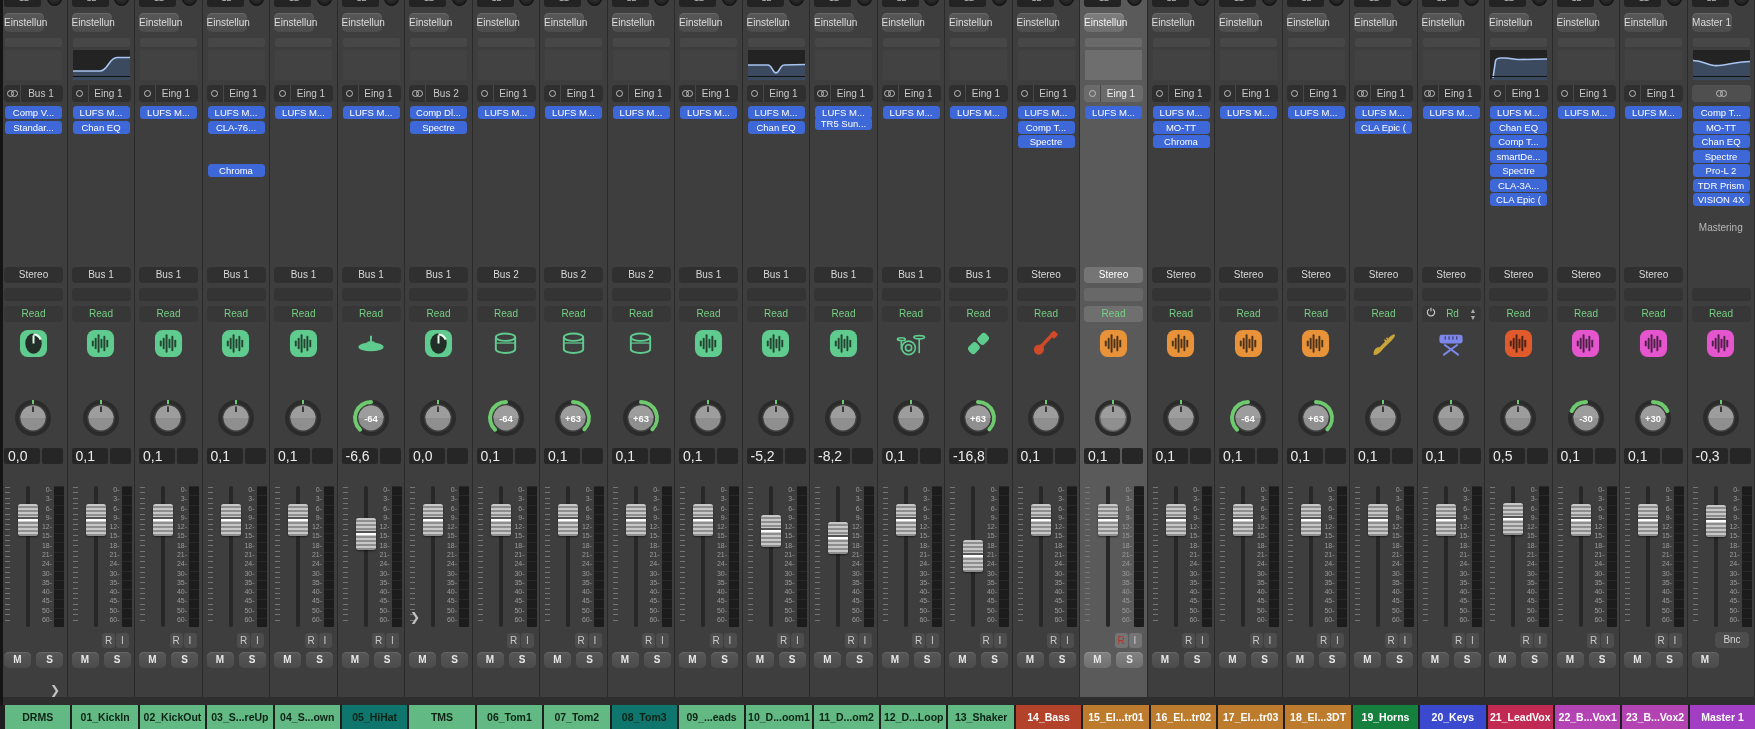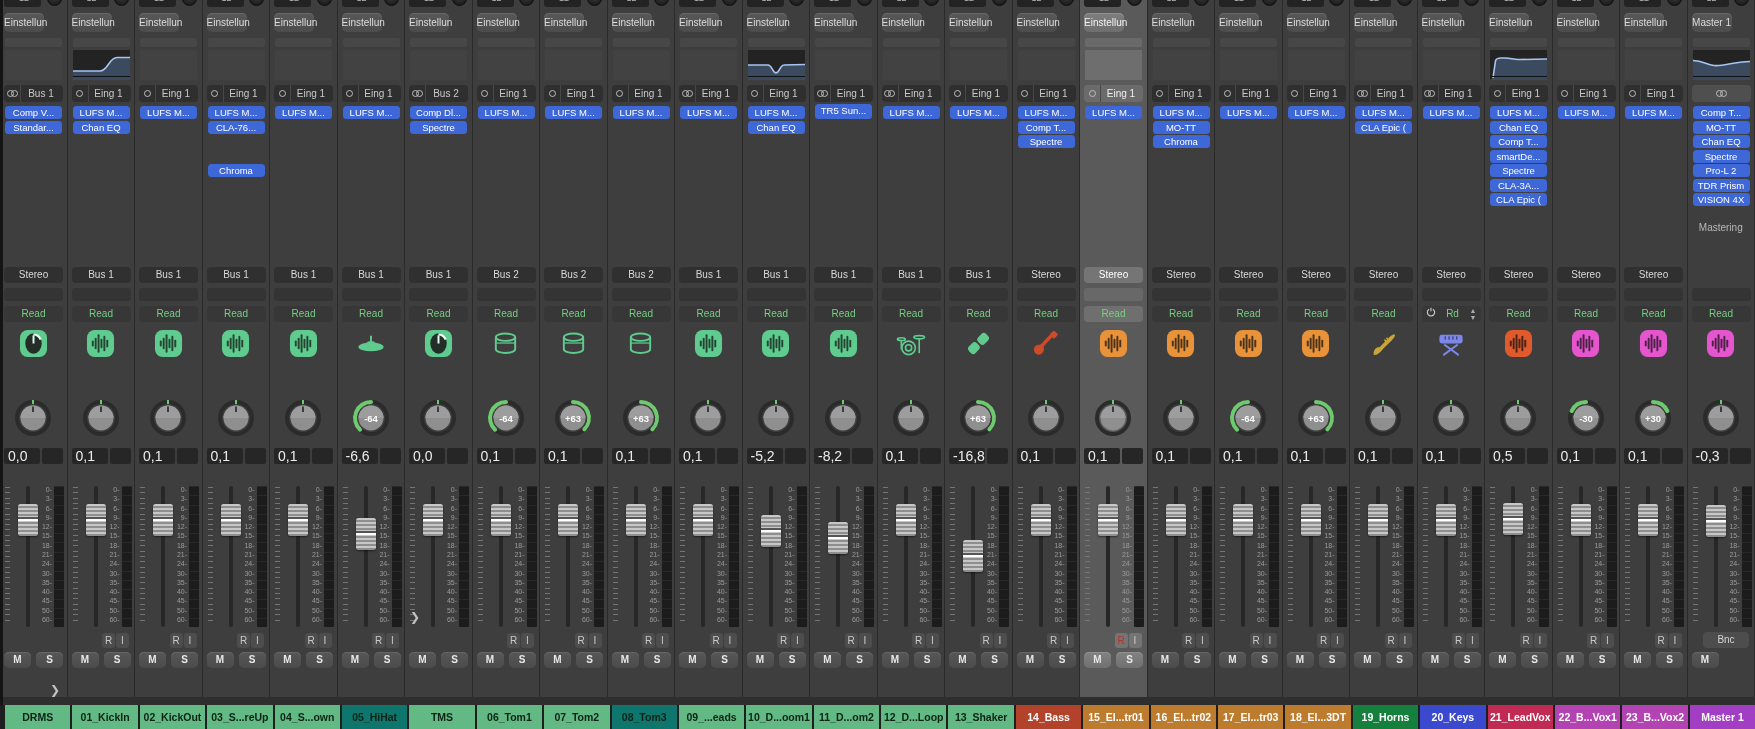--- a/index.html
+++ b/index.html
@@ -67,21 +67,21 @@
   .mnums{position:absolute;left:37px;top:486px;width:15px;height:137px;display:flex;flex-direction:column;
          justify-content:space-between;}
   .mnums span{display:block;font-size:7px;line-height:7px;color:#9b9b9b;text-align:right;}
   .meterbar{position:absolute;left:54px;top:486px;width:10px;height:141px;background:#1c1c1c;border-radius:1px;
             background-image:repeating-linear-gradient(to bottom,rgba(255,255,255,.05) 0 1px,transparent 1px 9.4px);}
   .ri{position:absolute;top:633px;right:5px;display:flex;gap:1px;}
   .ri .b{width:13px;height:15px;background:#4d4d4d;border-radius:3px;border:none;color:#c9c9c9;
          font-size:10px;line-height:15px;text-align:center;font-family:inherit;padding:0;}
   .sel .ri .b{background:#747474;}
   .ri .b.rec{color:#b83325;}
-  .bnc{position:absolute;top:632px;right:5px;width:46px;height:16px;background:#4d4d4d;border-radius:4px;border:none;
+  .bnc{position:absolute;top:632px;right:5px;width:34px;height:16px;background:#4d4d4d;border-radius:4px;border:none;
        color:#d5d5d5;font-size:10px;line-height:16px;text-align:center;font-family:inherit;padding:0;}
   .ms{position:absolute;top:652px;left:4px;width:59px;display:flex;justify-content:space-between;}
   .ms .b{width:27px;height:16px;background:linear-gradient(#575757,#4b4b4b);border-radius:5px;border:none;color:#e8e8e8;
          font-size:10px;font-weight:700;line-height:16px;text-align:center;font-family:inherit;padding:0;box-shadow:inset 0 1px 0 #666;}
   .sel .ms .b{background:linear-gradient(#828282,#707070);box-shadow:inset 0 1px 0 #909090;}
   .chev{position:absolute;color:#c2c2c2;font-size:12px;line-height:12px;cursor:default;}
   .gapband{position:absolute;left:0;bottom:24px;width:100%;height:8px;background:#2e2e2e;z-index:20;}
   .names{position:absolute;left:0;bottom:0;width:1755px;height:24px;background:#1f1f1f;display:flex;
          gap:2px;padding-left:5px;box-sizing:border-box;z-index:30;}
   .ncell{flex:1;height:40px;font-size:10.5px;font-weight:600;text-align:center;line-height:24px;
@@ -990,21 +990,21 @@
         <div class="thinslot"></div>
         <div class="thumb "></div>
         <div class="inputrow">
             <span class="iico">
             <span class="ring"></span>
             <span class="ring"></span>
           </span>
             <span class="ilabel">Eing 1</span>
           </div>
         <div class="plug" style="top:106px">LUFS M...</div>
-        <div class="plug" style="top:104px">TR5 Sun...</div>
+        <div class="plug" style="top:117px">TR5 Sun...</div>
         <button class="outbtn">Bus 1</button>
         <div class="groupslot"></div>
         <button class="readbtn">Read</button>
         <div class="trackicon">
           <svg width="29" height="29" viewBox="0 0 30 30">
             <rect x="1" y="1" width="28" height="28" rx="8" fill="#5fcb8e"></rect>
             <g fill="rgba(15,15,15,0.72)">
               <rect x="6" y="12" width="2" height="6" rx="1"></rect>
               <rect x="9" y="9" width="2" height="12" rx="1"></rect>
               <rect x="12" y="5.5" width="2" height="19" rx="1"></rect>

